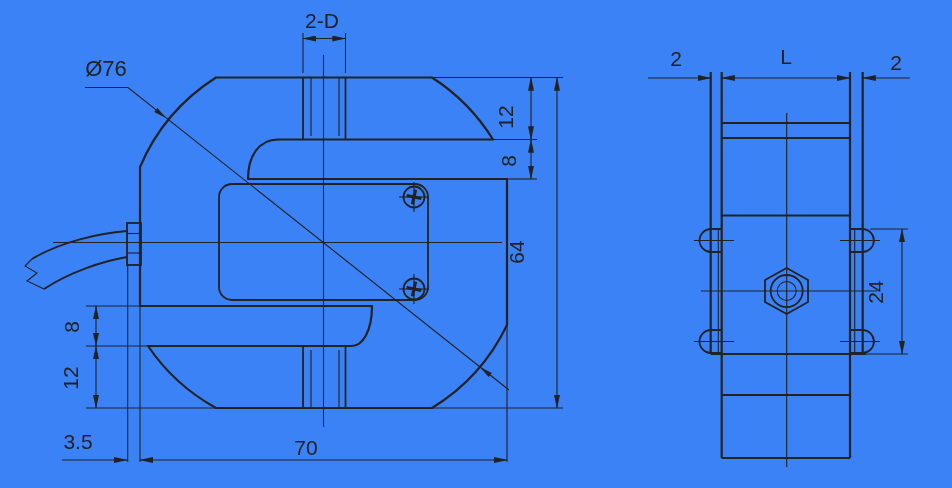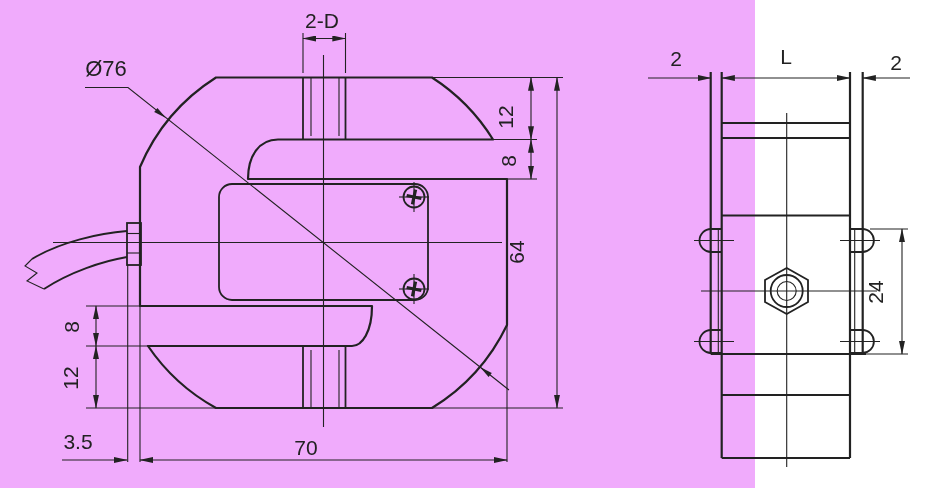--- a/index.html
+++ b/index.html
@@ -1,16 +1,16 @@
 <!DOCTYPE html>
 <html><head>
 <meta charset="utf-8">
 <style>
   html,body{margin:0;padding:0;background:#fff;}
-  .stage{width:755px;height:488px;background:#f0abfc;position:relative;font-family:"Liberation Sans",sans-serif;}
+  .stage{width:952px;height:488px;background:#3b82f6;position:relative;font-family:"Liberation Sans",sans-serif;}
   svg{display:block;}
   .ln-thick{stroke:#222;stroke-width:2.2;fill:none;stroke-linecap:butt;stroke-linejoin:round;}
   .ln-med{stroke:#222;stroke-width:1.8;fill:none;stroke-linecap:butt;}
   .ln-thin{stroke:#222;stroke-width:1.1;fill:none;stroke-linecap:butt;}
   .ln-center{stroke:#222;stroke-width:1.1;fill:none;}
   .dim-text{font-family:"Liberation Sans",sans-serif;font-size:21px;fill:#222;}
   .dia-text{font-family:"Liberation Sans",sans-serif;font-size:22px;fill:#222;}
   .arrow{fill:#222;stroke:none;}
 </style>
 </head>

